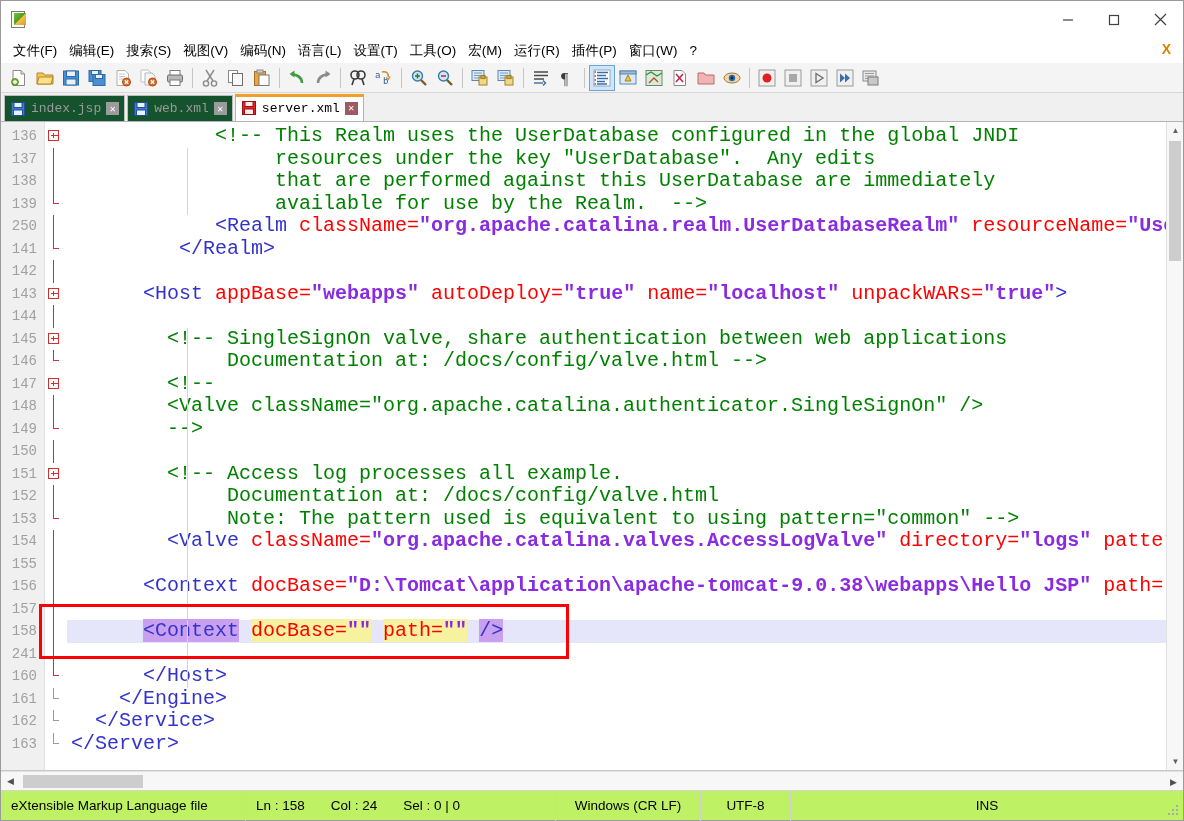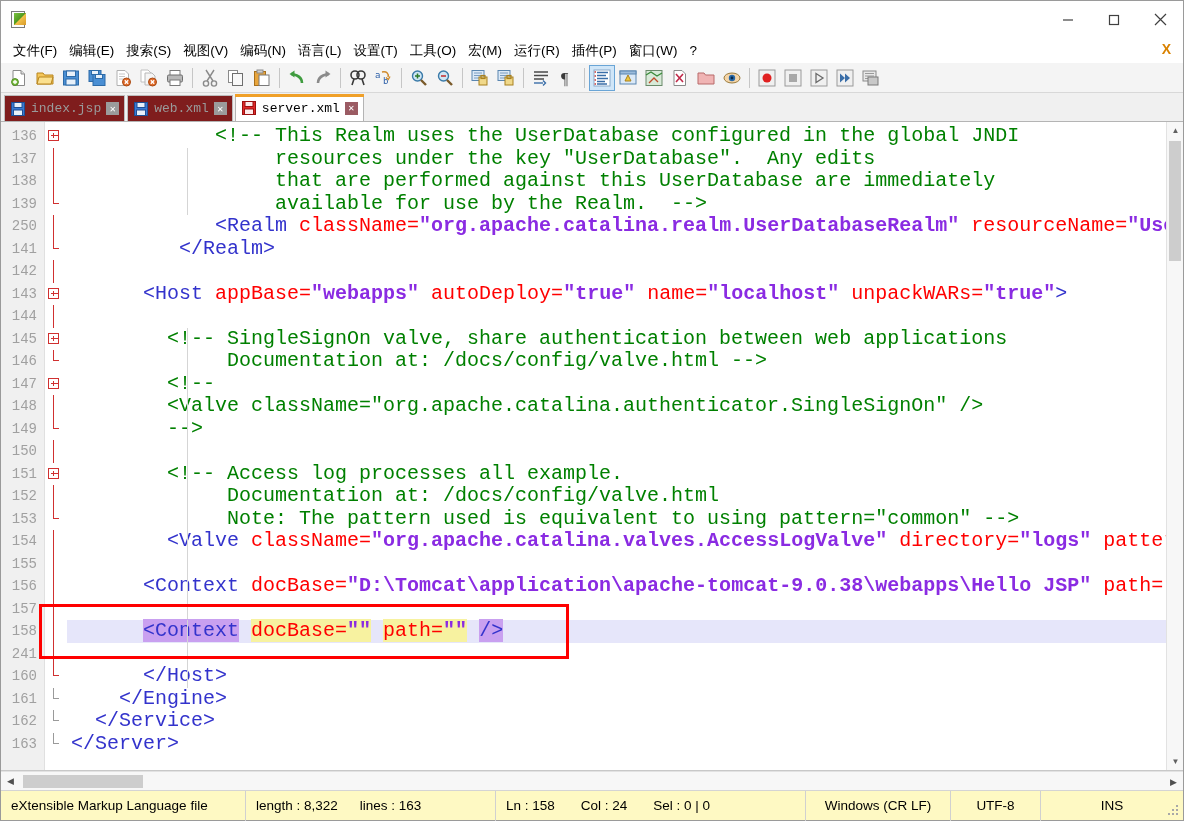--- a/index.html
+++ b/index.html
@@ -94,21 +94,21 @@
     height: 29px; flex: 0 0 29px;
     display: flex; align-items: flex-end;
     background: #f0f0f0;
     border-bottom: 1px solid #b4b4b4;
     padding-left: 3px;
   }
   .tab {
     height: 26px;
     display: flex; align-items: center;
     padding: 0 5px 0 6px;
-    background: #7f1d1d;
+    background: #14532d;
     border: 1px solid #bdbdbd;
     border-bottom: none;
     margin-right: 2px;
     font-family: "Liberation Mono", monospace;
     font-size: 13px;
     color: #9a9a9a;
     position: relative;
   }
   .tab.active {
     background: #ffffff;
@@ -228,21 +228,21 @@
   }
   .hthumb {
     height: 13px; width: 120px; background: #cdcdcd; margin-left: 3px;
   }
   .hsright { position: absolute; right: 0; top: 0; }
 
   
   .statusbar {
     height: 26px; flex: 0 0 30px;
     display: flex; align-items: center;
-    background: #fef9c3;
+    background: #bef264;
     border-top: 1px solid #d4d4d4;
     font-size: 13.5px; color: #000;
     position: relative;
   }
   .st-cell {
     height: 30px; display: flex; align-items: center;
     padding: 0 10px;
     border-right: 1px solid #d0d0d0;
     white-space: nowrap;
   }
@@ -711,24 +711,20 @@
   </div>
 
   <div class="hscroll-bar">
     <div class="hsarrow">◀</div>
     <div class="hthumb"></div>
     <div class="hsarrow hsright">▶</div>
   </div>
 
   <div class="statusbar">
     <div class="st-cell st-doctype">eXtensible Markup Language file</div>
-    <div class="st-cell st-len">
-      <span>length : 8,322</span>
-      <span>lines : 163</span>
-    </div>
     <div class="st-cell st-pos">
       <span>Ln : 158</span>
       <span>Col : 24</span>
       <span>Sel : 0 | 0</span>
     </div>
     <div class="st-cell st-eol">Windows (CR LF)</div>
     <div class="st-cell st-enc">UTF-8</div>
     <div class="st-cell st-ins nb">INS</div>
     <div class="grip">
       <i style="left:8px;top:0"></i>

